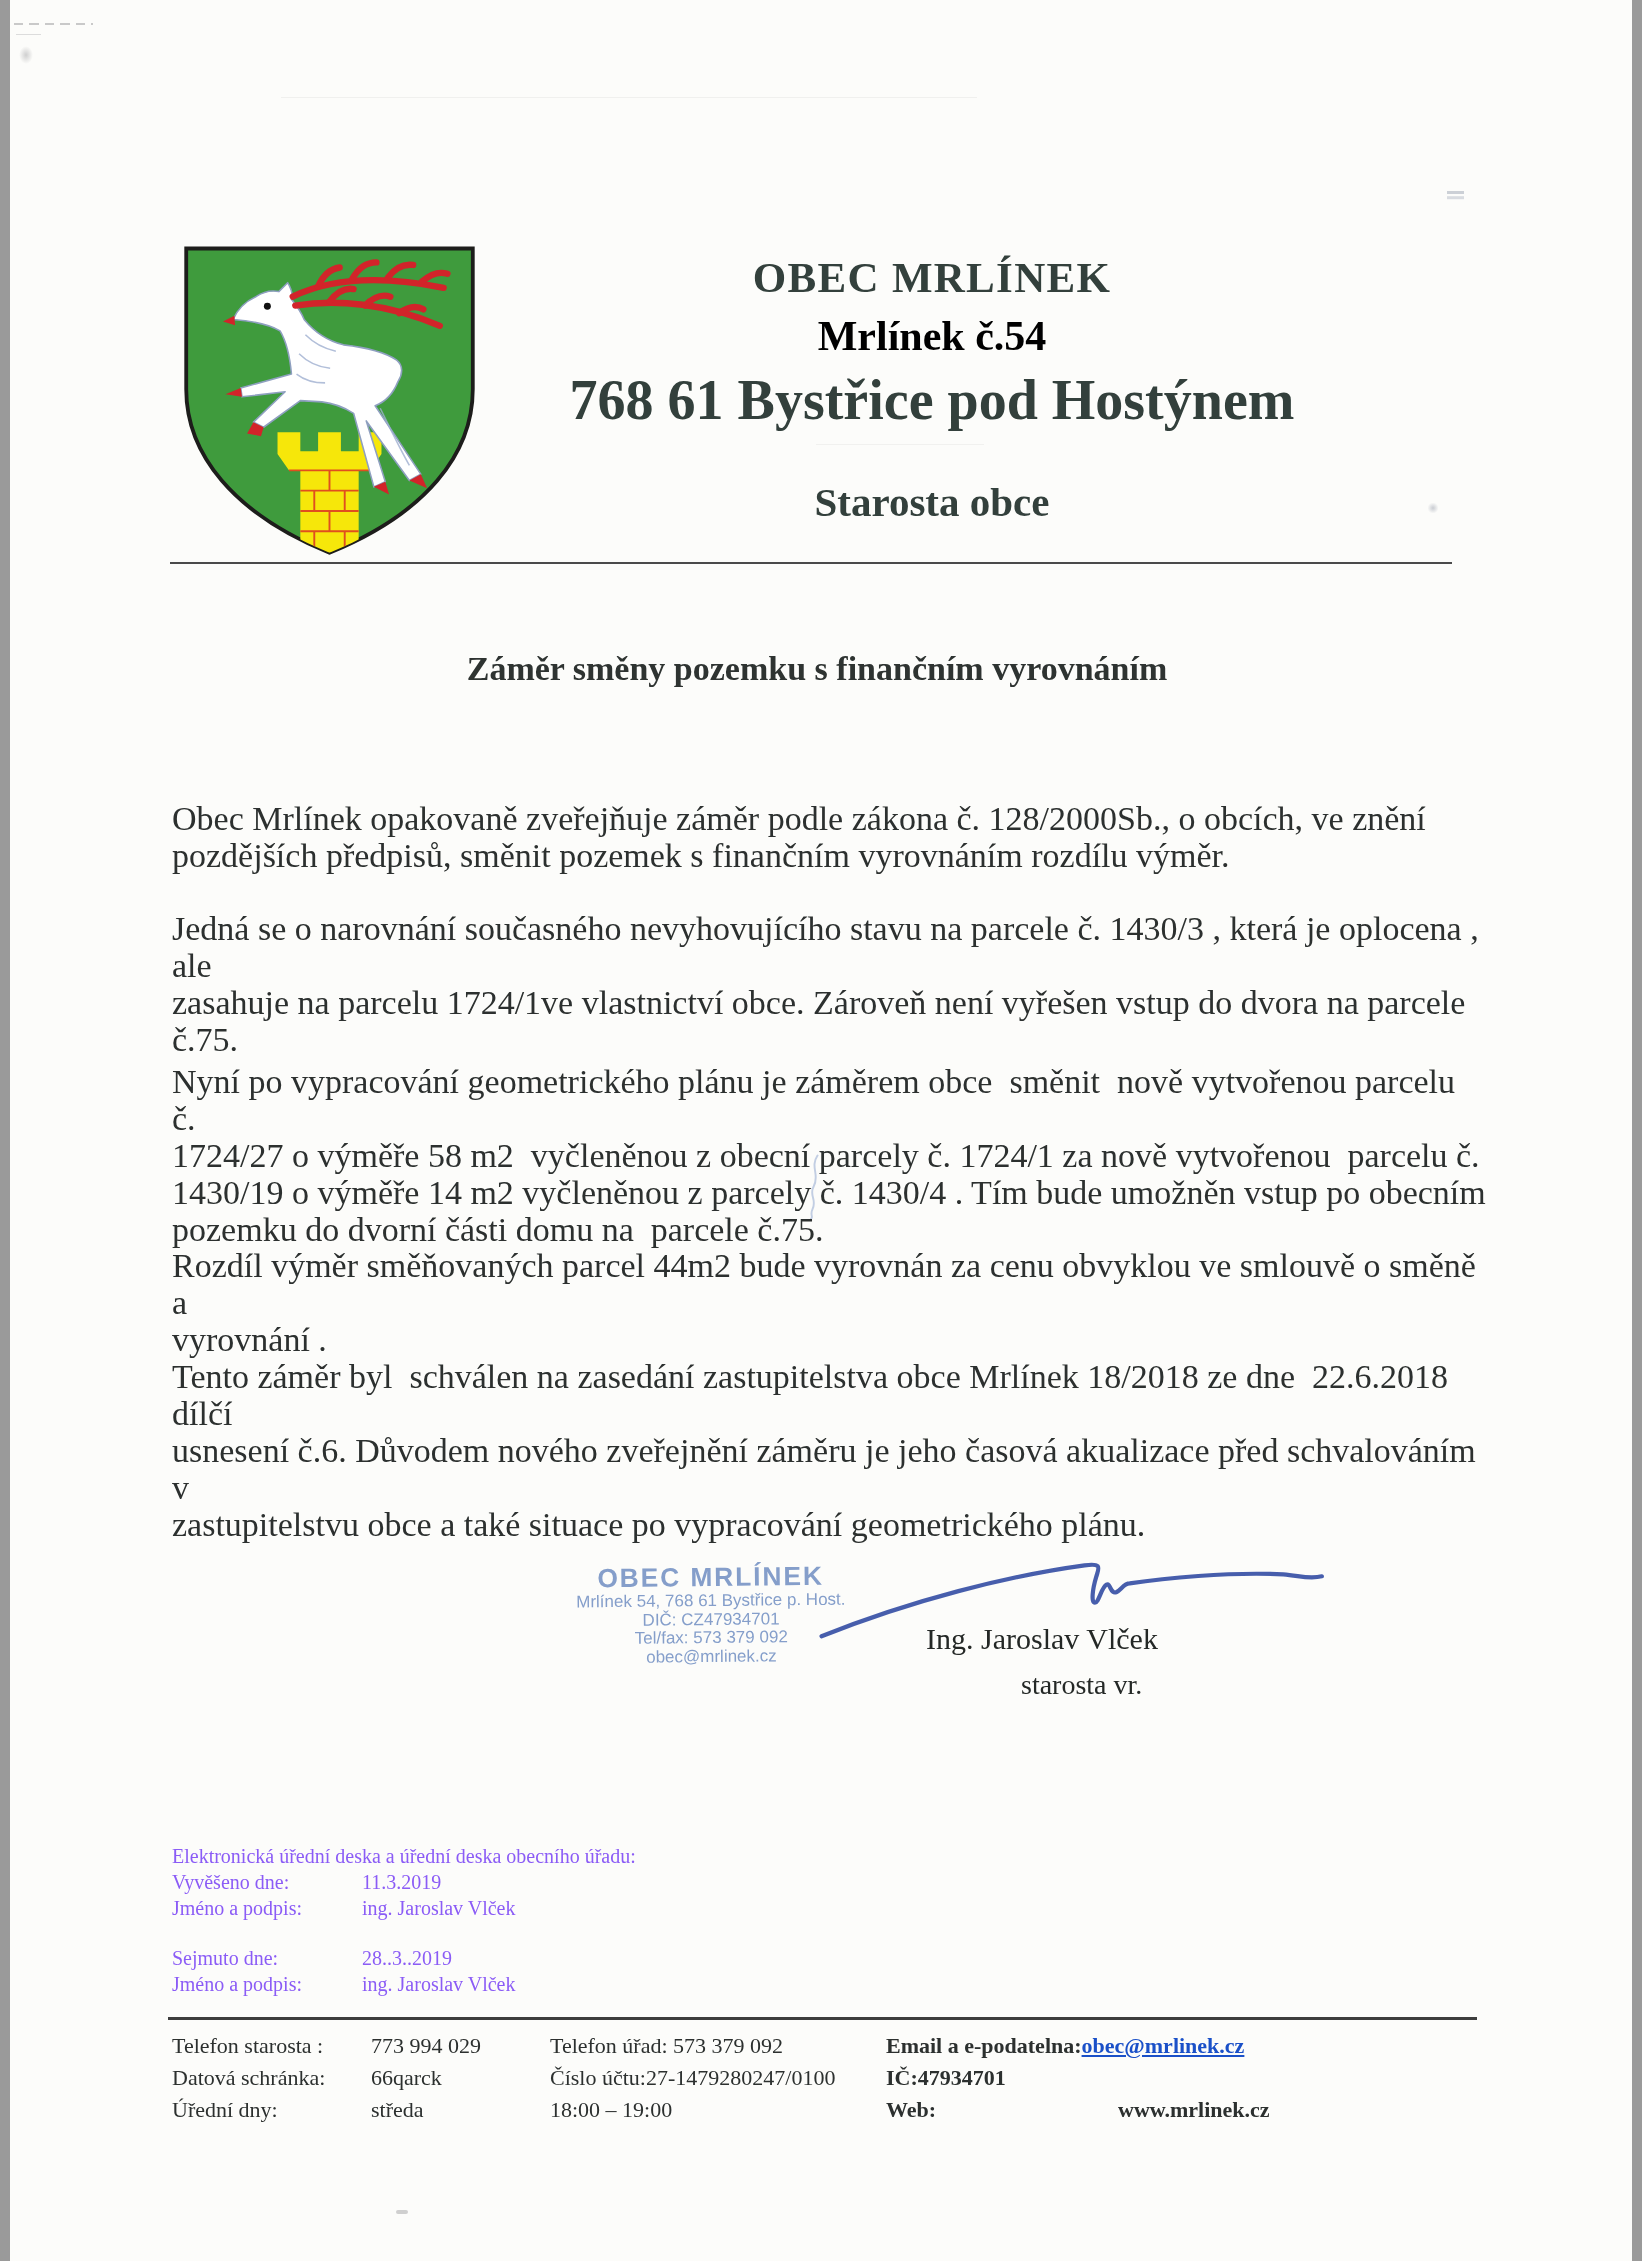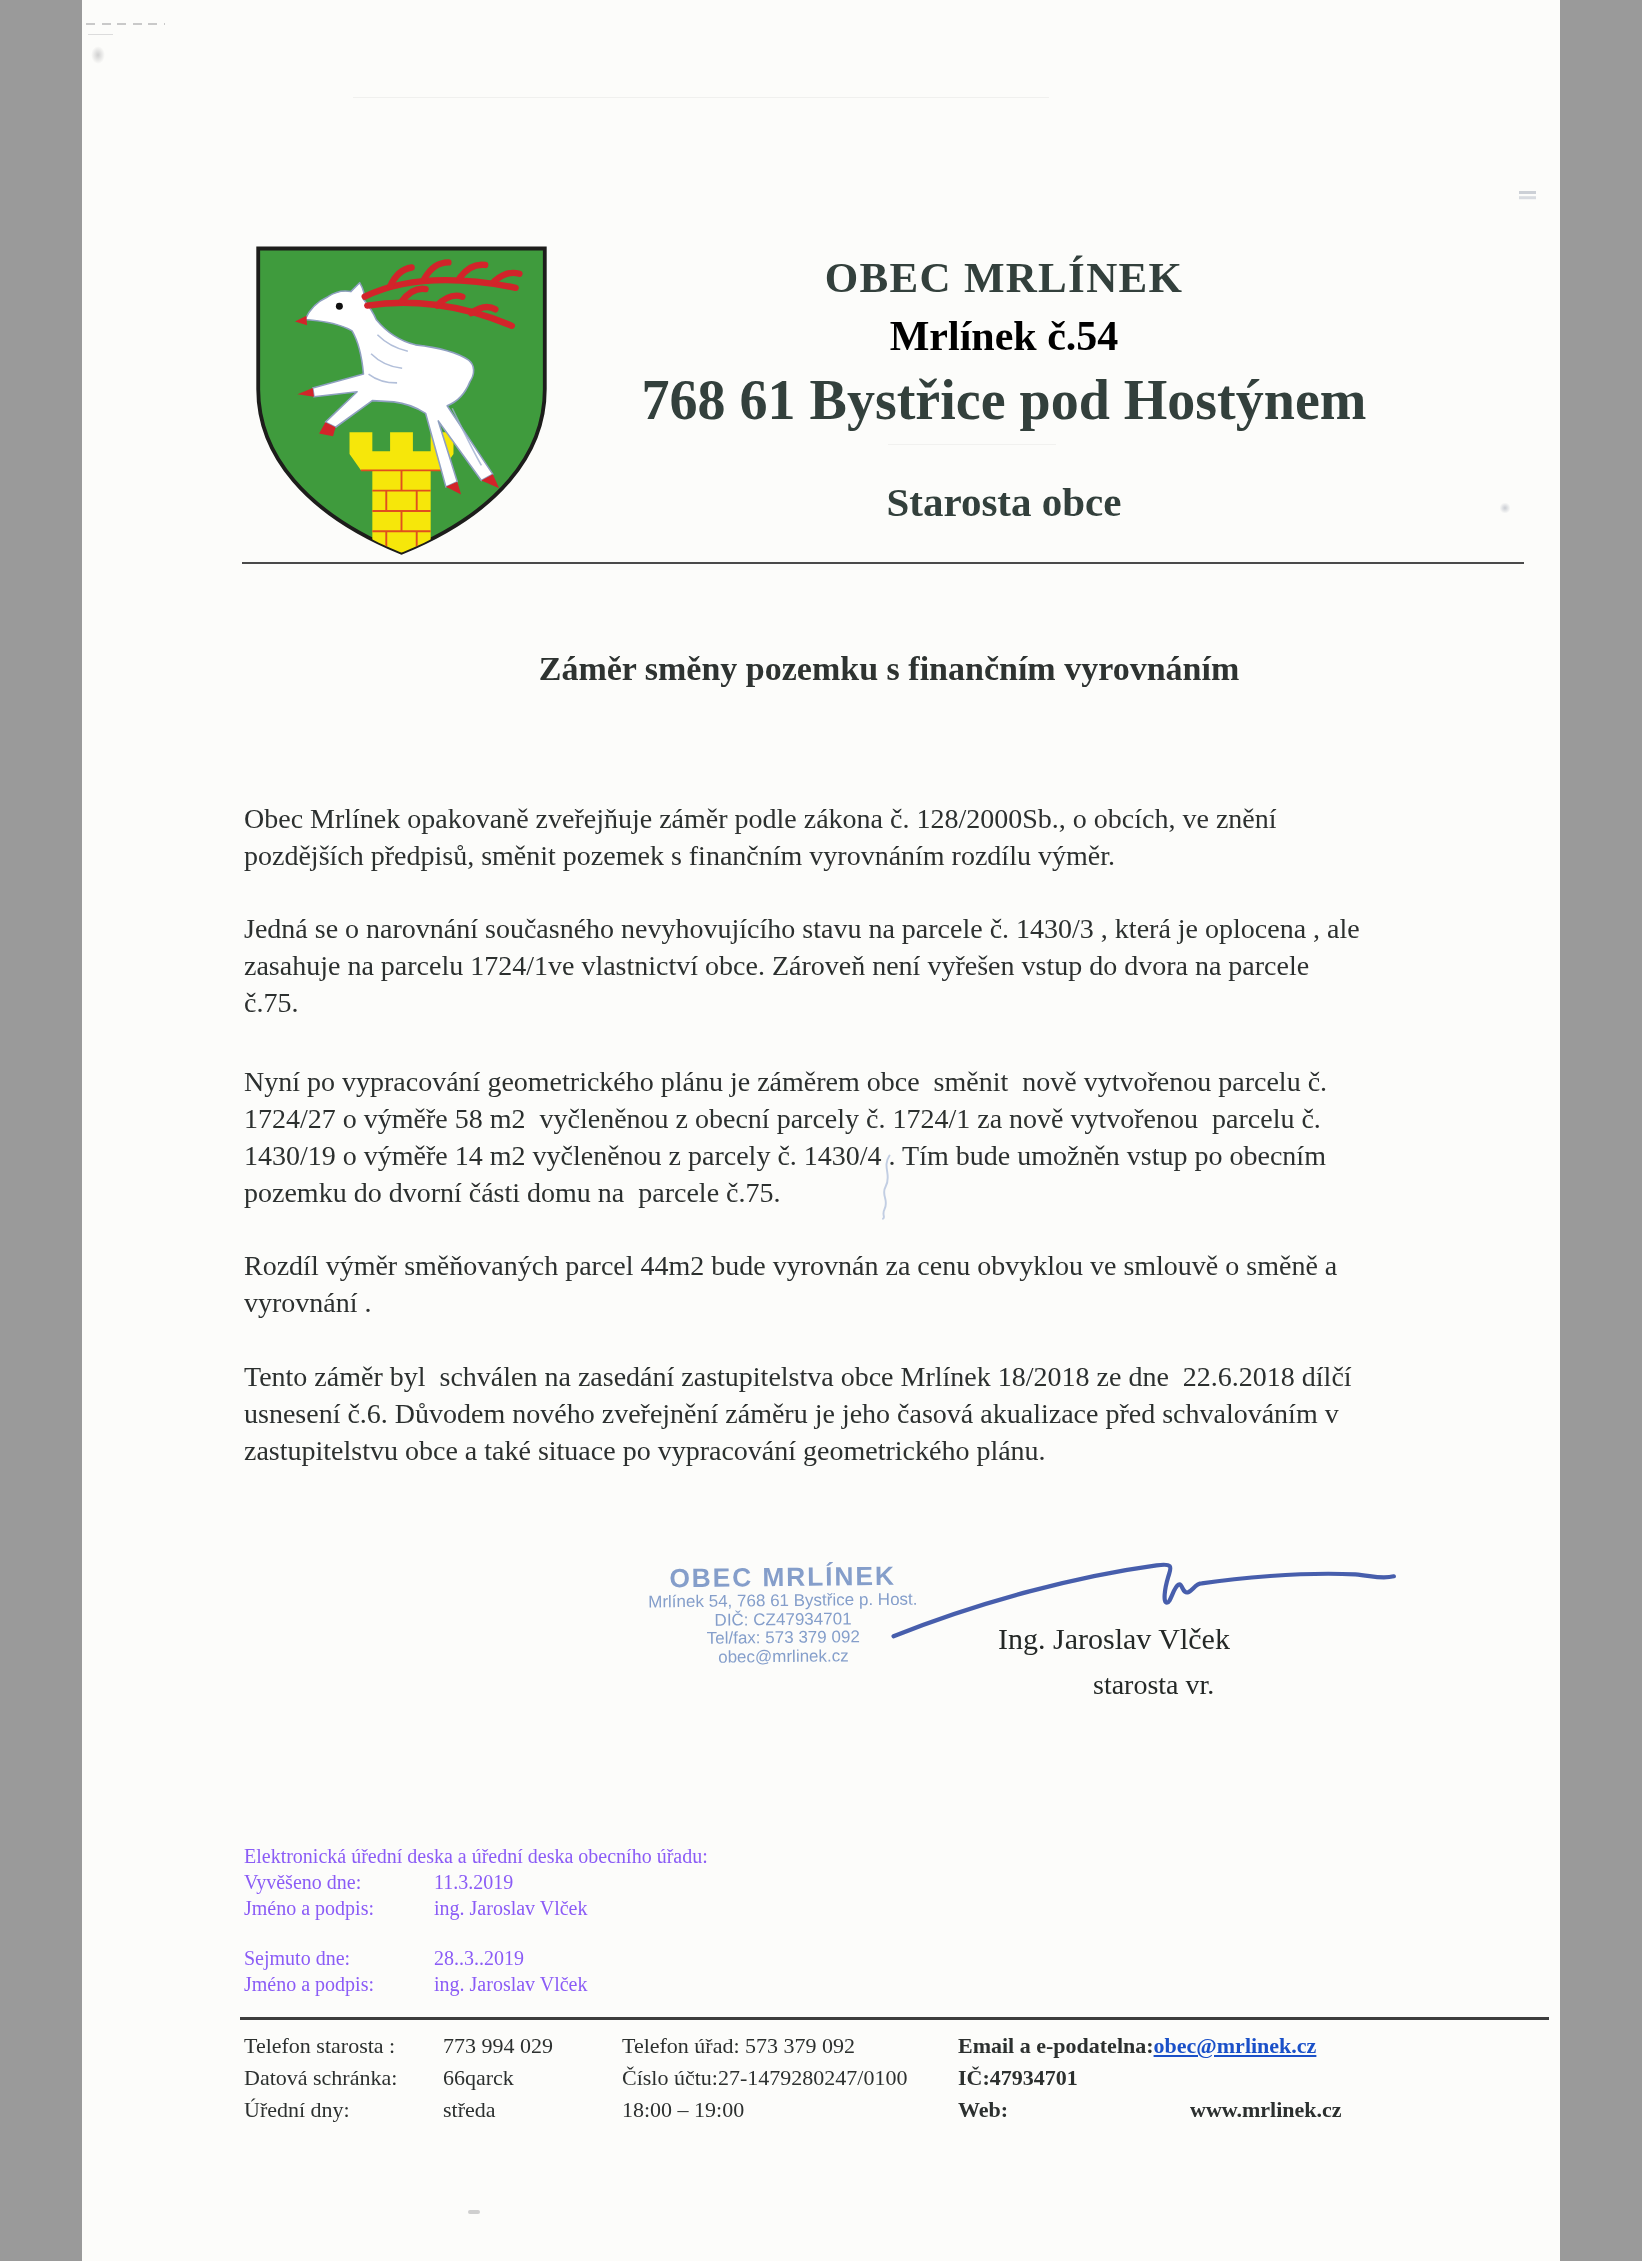--- a/index.html
+++ b/index.html
@@ -1,36 +1,36 @@
 <!DOCTYPE html>
 <html style="--stamp_blue: #7b97c7; --signature_blue: #3d55a8; --link_blue: #1a50c8; --shield_green: #3f9b3d; --tower_yellow: #f6e70a; --brick_red: #e04f1f; --charge_red: #d2242a;font-size:10.3px"><head>
 <meta charset="utf-8">
 <style>
   html,body{margin:0;padding:0;background:#9a9a9a;}
   .page{
     position:relative;
-    width:1478px;height:2261px;
+    width:1622px;height:2261px;
     margin:0 auto;
     background:#fcfcfa;
     overflow:hidden;
     font-family:"Liberation Serif", serif;
     color:#2c302f;
   }
   
   .crest{position:absolute;left:161px;top:237px;width:317px;height:326px;}
   .letterhead{position:absolute;left:516px;top:0;width:812px;text-align:center;}
   .lh-org{position:absolute;left:0;top:253px;width:100%;font-size:43px;font-weight:bold;letter-spacing:1.3px;color:#33403c;}
   .lh-line2{position:absolute;left:0;top:312px;width:100%;font-size:42px;font-weight:bold;color:#000000;}
   .lh-line3{position:absolute;left:0;top:368px;width:100%;font-size:56px;font-weight:bold;color:#33403c;}
   .lh-office{position:absolute;left:0;top:478px;width:100%;font-size:41px;font-weight:bold;color:#33403c;}
   .rule-top{position:absolute;left:160px;top:562px;width:1282px;height:1.9px;background:#4a4a4a;}
   
   .doc-title{position:absolute;left:162px;top:650px;width:1290px;margin:0;text-align:center;
     font-size:34px;font-weight:bold;color:#2e3331;}
-  .para{position:absolute;left:162px;width:1315px;font-size:28px;line-height:37px;white-space:pre-wrap;color:#2c302f;}
+  .para{position:absolute;left:162px;width:1315px;font-size:34px;line-height:37px;white-space:pre-wrap;color:#2c302f;}
   .p1{top:800px;} .p2{top:910px;} .p3{top:1063px;} .p4{top:1247px;} .p5{top:1358px;}
   
   .stamp{position:absolute;left:552px;top:1562px;width:298px;text-align:center;
     font-family:"Liberation Sans", sans-serif;color:var(--stamp_blue);
     transform:rotate(-0.6deg);opacity:.92;}
   .stamp-org{font-size:26.4px;font-weight:bold;letter-spacing:1.9px;line-height:30px;}
   .stamp-line{font-size:17px;line-height:18.7px;white-space:nowrap;}
   .signature-svg{position:absolute;left:805px;top:1546px;width:516px;height:98px;}
   .sig-name{position:absolute;left:916px;top:1622px;font-size:30px;color:#242826;}
   .sig-role{position:absolute;left:1011px;top:1669px;font-size:28px;color:#242826;}

